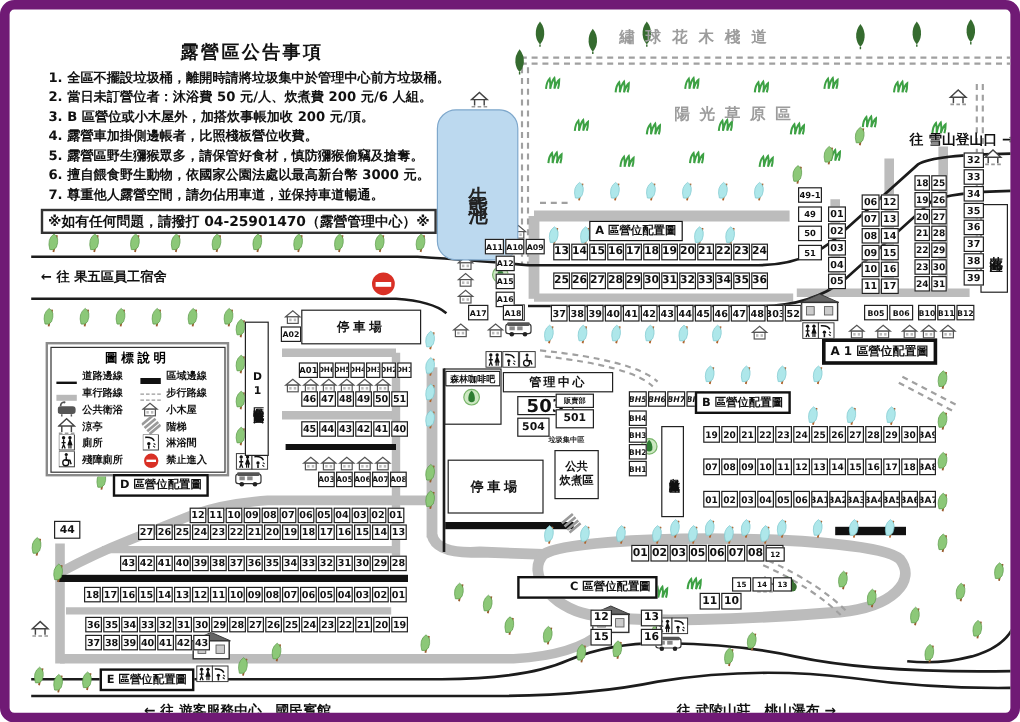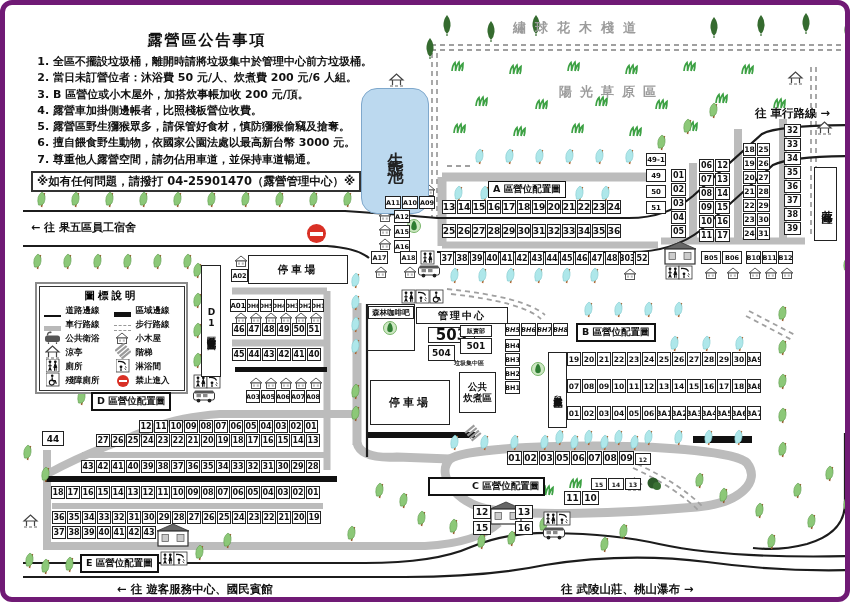--- a/index.html
+++ b/index.html
@@ -1,25 +1,25 @@
 <!DOCTYPE html>
 <html><head>
 <meta charset="utf-8">
 <style>
   html,body{margin:0;padding:0;background:#fff;font-family:"DejaVu Sans","Liberation Sans",sans-serif;}
-  #stage{position:relative;width:850px;height:602px;background:#fff;border:5px solid #701a75;border-radius:12px;overflow:hidden;box-sizing:border-box;}
+  #stage{position:relative;width:850px;height:602px;background:#fff;border:8px solid #701a75;border-radius:12px;overflow:hidden;box-sizing:border-box;}
   .abs{position:absolute;left:0;top:0;}
   
   #notice{position:absolute;left:26px;top:26px;width:352px;color:#111;}
   #notice h1{margin:0 0 4px 0;font-size:15px;font-weight:700;text-align:center;letter-spacing:2px;}
   #notice ol{margin:0;padding-left:22px;font-size:11px;line-height:1.48;font-weight:600;}
   #notice li{margin:0;}
   #hotline{display:inline-block;margin-top:3px;border:2px solid #333;padding:1px 4px;font-size:11.5px;font-weight:700;}
   
-  .nrow,.ncol{position:absolute;display:flex;gap:1px;}
+  .nrow,.ncol{position:absolute;display:flex;gap:1px;margin-left:16px;}
   .ncol{flex-direction:column;}
   .nb{display:inline-flex;align-items:center;justify-content:center;box-sizing:border-box;background:#fff;border:1px solid #222;height:13px;font-size:8.5px;font-weight:600;color:#111;white-space:nowrap;overflow:hidden;}
   .w12 .nb{width:12px}.w13 .nb{width:13px}.w14 .nb{width:14px}.w15 .nb{width:15px}
   .w16 .nb{width:16px}.w17 .nb{width:17px}.w18 .nb{width:18px}.w20 .nb{width:20px}
   .f6 .nb{font-size:6px}.f65 .nb{font-size:6.5px}.f7 .nb{font-size:7px}.f75 .nb{font-size:7.5px}.f8 .nb{font-size:8px}.f9 .nb{font-size:9px}
   .h12 .nb{height:12px}.h14 .nb{height:14px}
   .g2{gap:2px}.g3{gap:3px}
   .rowA .nb:first-child{width:16px;font-size:7px;}
   .onebox{position:absolute;display:flex;align-items:center;justify-content:center;box-sizing:border-box;background:#fff;border:1px solid #222;font-weight:600;color:#111;}
   
@@ -413,21 +413,21 @@
       <li>露營車加掛側邊帳者，比照棧板營位收費。</li>
       <li>露營區野生獼猴眾多，請保管好食材，慎防獼猴偷竊及搶奪。</li>
       <li>擅自餵食野生動物，依國家公園法處以最高新台幣 3000 元。</li>
       <li>尊重他人露營空間，請勿佔用車道，並保持車道暢通。</li>
     </ol>
     <span id="hotline">※如有任何問題，請撥打 04-25901470（露營管理中心）※</span>
   </div>
 
   <div class="gray-label" style="left:508px;top:14px;font-size:13px;letter-spacing:9px;">繡球花木棧道</div>
   <div class="gray-label" style="left:554px;top:78px;font-size:13px;letter-spacing:8px;">陽光草原區</div>
-  <div class="dir-label" style="left:750px;top:101px;">往 車行路線 →</div>
+  <div class="dir-label" style="left:750px;top:101px;">往 雪山登山口 →</div>
   <div class="dir-label" style="left:26px;top:215px;font-size:11px;">← 往 果五區員工宿舍</div>
   <div class="dir-label" style="left:112px;top:577px;">← 往 遊客服務中心、國民賓館</div>
   <div class="dir-label" style="left:556px;top:577px;">往 武陵山莊、桃山瀑布 →</div>
 
   <div id="pond">
       <span>生態池</span>
     </div>
   <div class="bx" style="left:809px;top:162px;width:23px;height:74px;">
       <span class="vtext" style="font-size:11px;font-weight:700;">花海區</span>
     </div>
@@ -540,20 +540,21 @@
   <div class="bx" style="left:454px;top:367px;width:37px;height:41px;font-size:9.5px;flex-direction:column;line-height:1.15;">
     <span>公共</span>
     <span>炊煮區</span>
   </div>
   <div class="bx" style="left:365px;top:375px;width:80px;height:45px;font-size:11px;letter-spacing:3px;">停車場</div>
   <div class="bx" style="left:243px;top:250px;width:100px;height:29px;font-size:10.5px;letter-spacing:3px;">停車場</div>
 
   <div class="noentry" style="left:302px;top:219px;"></div>
 
   <div class="zlabel thin" style="left:483px;top:176px;">A 區營位配置圖</div>
+  <div class="zlabel thick" style="left:677px;top:274px;">A 1 區營位配置圖</div>
   <div class="zlabel" style="left:571px;top:318px;">B 區營位配置圖</div>
   <div class="zlabel" style="left:423px;top:472px;padding-left:42px;">C 區營位配置圖</div>
   <div class="zlabel" style="left:86px;top:387px;">D 區營位配置圖</div>
   <div class="zlabel" style="left:75px;top:549px;">E 區營位配置圖</div>
   <div class="bx" style="left:196px;top:260px;width:20px;height:112px;z-index:6;">
       <span class="vtext" style="font-size:9px;letter-spacing:1px;font-weight:700;">D1區營位配置圖</span>
     </div>
 
   <div class="nrow w14 h14 f9" style="left:437px;top:195px;">
       <span class="nb">13</span>

